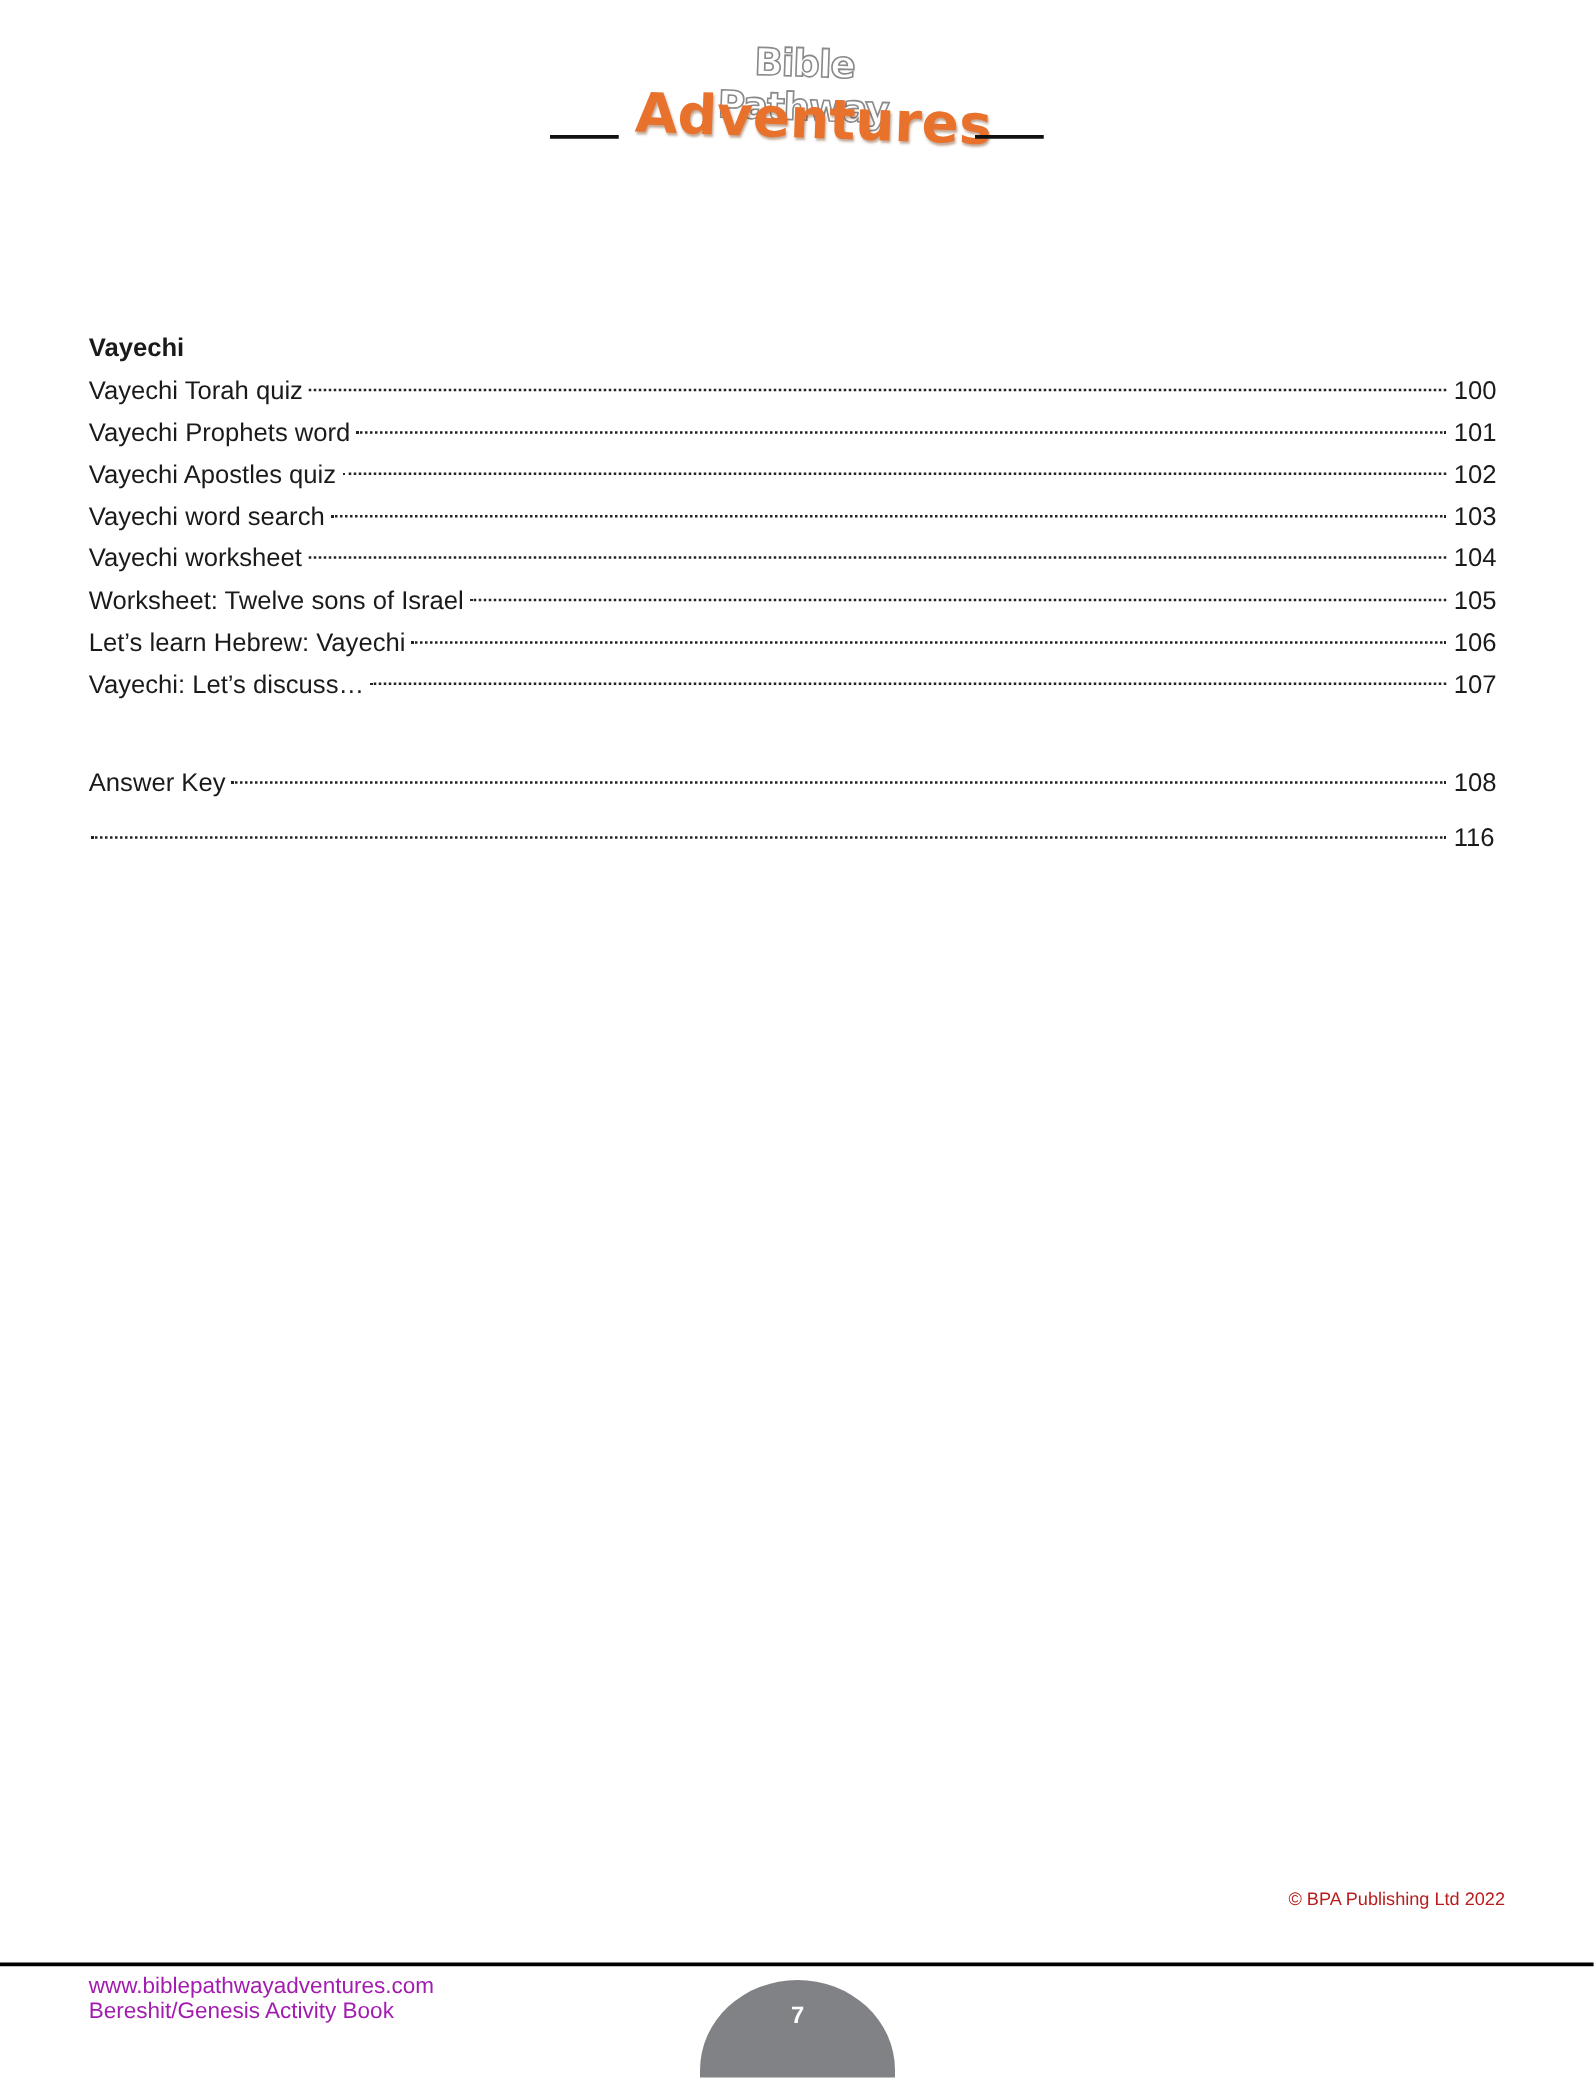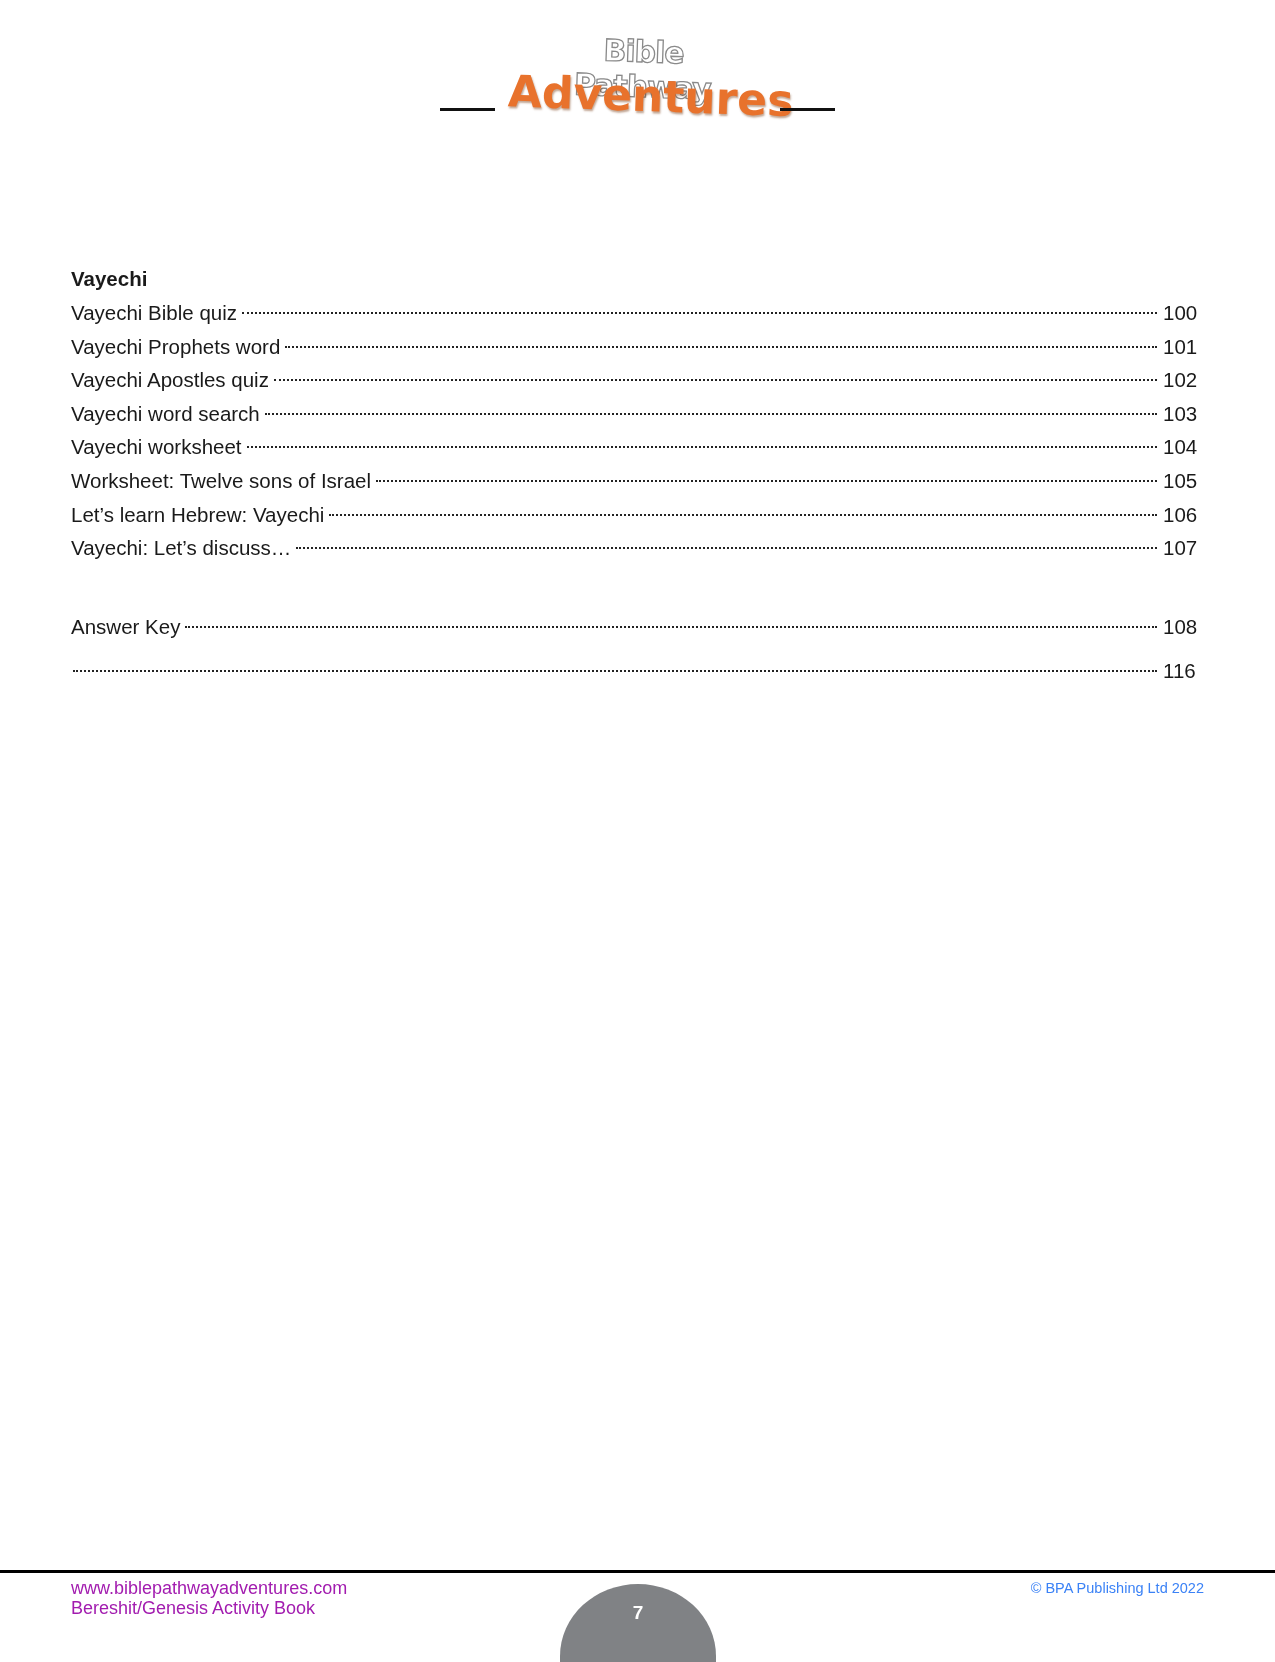--- a/index.html
+++ b/index.html
@@ -26,41 +26,41 @@
   .row { display: flex; align-items: baseline; height: 33.6px; line-height: 33.6px; }
   .row .label { white-space: nowrap; padding-right: 3px; }
   .row .dots { flex: 1; border-bottom: 2px dotted #222; transform: translateY(-6px); margin: 0 2px; }
   .row .page { white-space: nowrap; padding-left: 4px; width: 38px; text-align: left; }
   .gap1 { height: 45px; }
   .gap2 { height: 11px; }
 
   
   .footer-rule { position: absolute; left: 0; top: 1570px; width: 1275px; height: 3px; background: #000; }
   .footer-left { position: absolute; left: 71px; top: 1578px; font-size: 18px; line-height: 20px; color: #a21caf; }
-  .footer-right { position: absolute; right: 71px; top: 1578px; font-size: 14.5px; line-height: 20px; color: #3b82f6; }
+  .footer-right { position: absolute; right: 71px; top: 1510px; font-size: 14.5px; line-height: 20px; color: #b91c1c; }
   .page-badge { position: absolute; left: 560px; top: 1584px; width: 156px; height: 160px;
                 background: #808285; border-radius: 50% 50% 0 0 / 45% 45% 0 0; }
   .page-num { position: absolute; left: 0; top: 18px; width: 156px; text-align: center;
               color: #ffffff; font-weight: bold; font-size: 19px; }
 </style>
 </head>
 <body>
 
 <div class="logo">
   <div class="logo-line left"></div>
   <div class="logo-top">Bible Pathway</div>
   <div class="logo-bottom">Adventures</div>
   <div class="logo-line right"></div>
 </div>
 
 <div class="toc">
   <div class="section-title">Vayechi</div>
 
   <div class="row">
-    <span class="label">Vayechi Bible quiz</span>
+    <span class="label">Vayechi Torah quiz</span>
     <span class="dots"></span>
     <span class="page">100</span>
   </div>
   <div class="row">
     <span class="label">Vayechi Prophets word</span>
     <span class="dots"></span>
     <span class="page">101</span>
   </div>
   <div class="row">
     <span class="label">Vayechi Apostles quiz</span>

